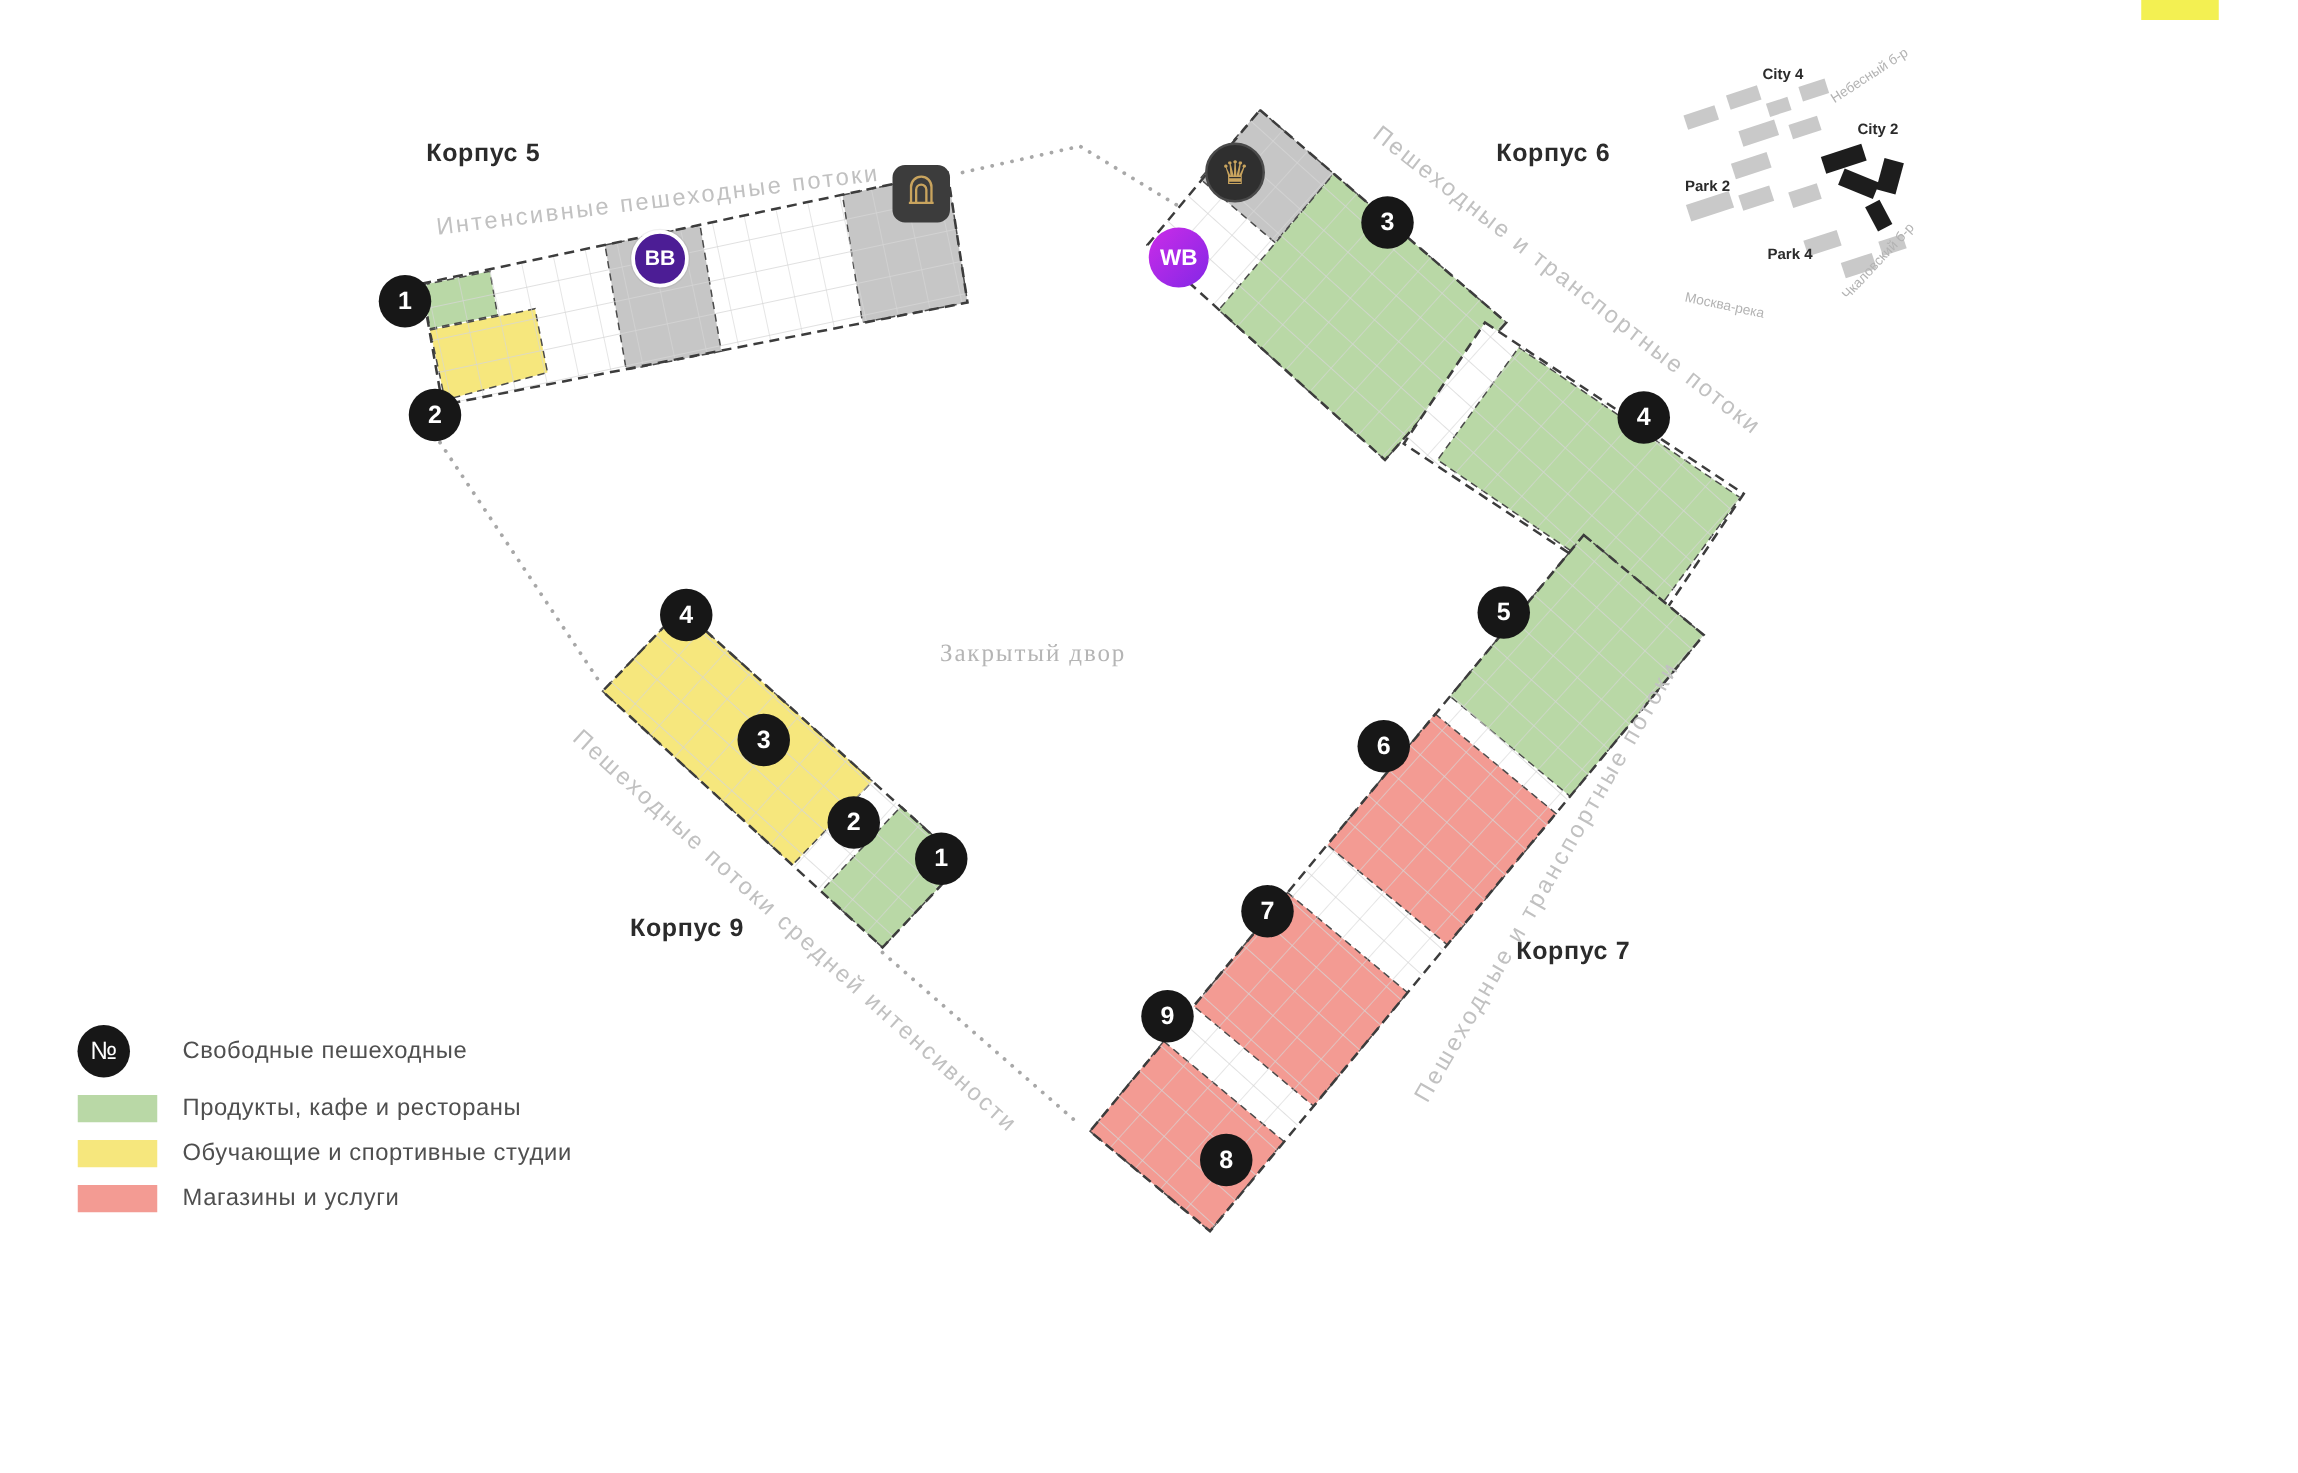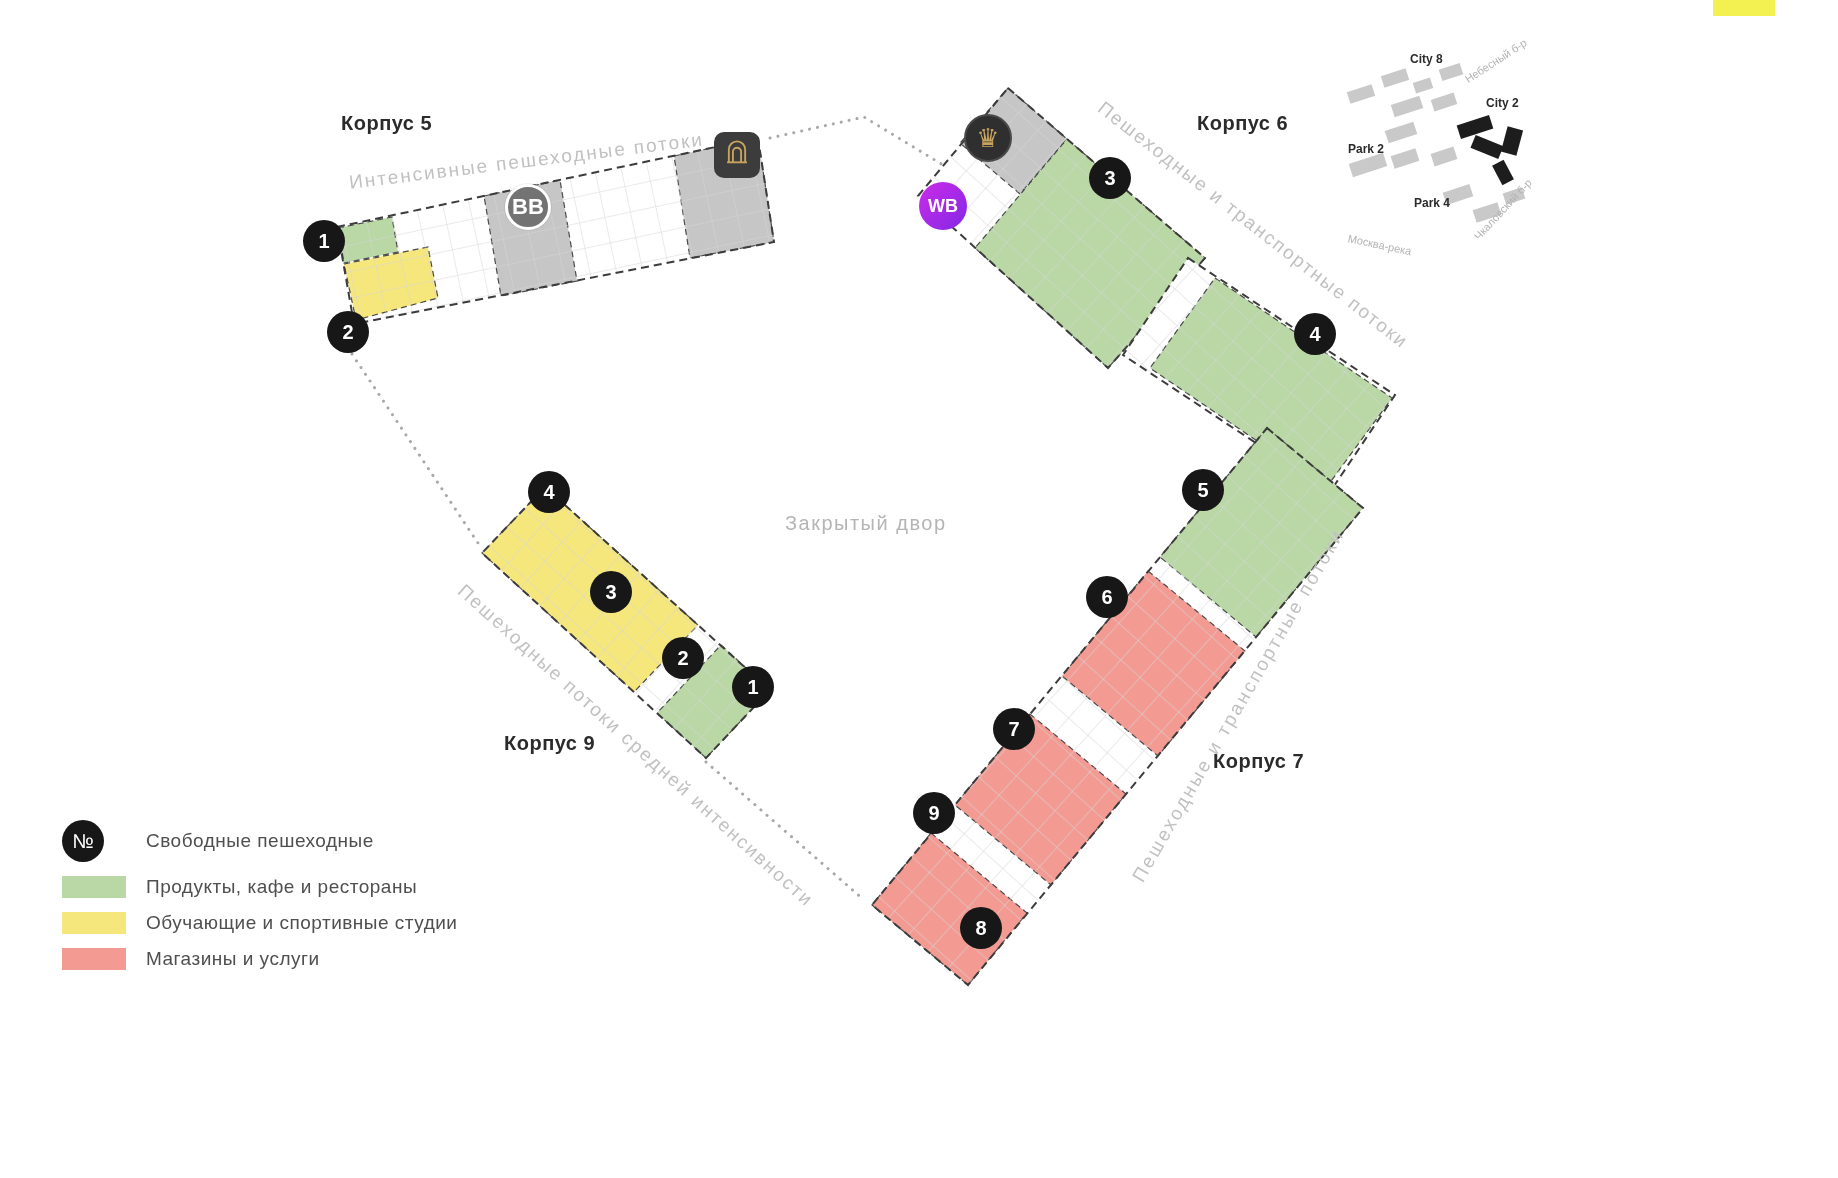--- a/index.html
+++ b/index.html
@@ -10,21 +10,21 @@
   .plan-svg { position:absolute; left:0; top:0; }
 
   .korpus-label { position:absolute; font-size:20px; font-weight:bold; color:#2b2b2b; letter-spacing:.5px; white-space:nowrap; }
   .flow-label { position:absolute; font-size:19px; color:#c1c1c1; letter-spacing:2px; white-space:nowrap; transform-origin:0 0; }
   .courtyard-label { position:absolute; font-size:20px; color:#b5b5b5; letter-spacing:1.5px; white-space:nowrap; }
 
   .marker { position:absolute; width:42px; height:42px; border-radius:50%; background:#171717; color:#fff;
             display:flex; align-items:center; justify-content:center; font-size:20px; font-weight:bold; cursor:pointer; }
 
   .badge { position:absolute; display:flex; align-items:center; justify-content:center; color:#fff; font-weight:bold; cursor:pointer; }
-  .badge-bb { width:46px; height:46px; border-radius:50%; background:#737373; border:3px solid #fff; font-size:22px;
+  .badge-bb { width:46px; height:46px; border-radius:50%; background:#4c1d95; border:3px solid #fff; font-size:17px;
               box-shadow:0 0 0 1px rgba(0,0,0,.06); }
   .badge-wb { width:48px; height:48px; border-radius:50%; background:linear-gradient(135deg,#cb2ce8,#8327e6); font-size:18px; }
   .badge-square { width:46px; height:46px; border-radius:10px; background:#3c3c3c; }
   .badge-emblem { width:48px; height:48px; border-radius:50%; background:#2f2f2f; border:2px solid #4a4a4a;
                   color:#c9a45e; font-size:26px; font-weight:normal; }
 
   .legend { position:absolute; left:62px; top:820px; display:grid; grid-template-columns:84px auto;
             grid-template-rows:42px 22px 22px 22px; row-gap:14px; align-items:center; }
   .legend-num { width:42px; height:42px; border-radius:50%; background:#171717; color:#fff; font-size:20px;
                 display:flex; align-items:center; justify-content:center; }
@@ -100,21 +100,21 @@
       <polygon points="1267,428 1363,508 968,985 872,905" fill="url(#roomsB)"></polygon>
       <polygon points="1267,428 1363,508 968,985 872,905" fill="none" stroke="#3c3c3c" stroke-width="2" stroke-dasharray="8 5"></polygon>
     </g>
   </svg>
 
   <div class="korpus-label" style="left:341px; top:112px;">Корпус 5</div>
   <div class="korpus-label" style="left:1197px; top:112px;">Корпус 6</div>
   <div class="korpus-label" style="left:1213px; top:750px;">Корпус 7</div>
   <div class="korpus-label" style="left:504px; top:732px;">Корпус 9</div>
 
-  <div class="courtyard-label" style="left:785px; top:512px;">Закрытый двор</div>
+  <div class="courtyard-label" style="left:752px; top:512px;font-family:Liberation Serif, serif;">Закрытый двор</div>
 
   <div class="flow-label" style="left:348px; top:172px; transform:rotate(-7deg);">Интенсивные пешеходные потоки</div>
   <div class="flow-label" style="left:1107px; top:97px; transform:rotate(38deg);">Пешеходные и транспортные потоки</div>
   <div class="flow-label" style="left:1128px; top:875px; transform:rotate(-60deg); letter-spacing:2.5px;">Пешеходные и транспортные потоки</div>
   <div class="flow-label" style="left:468px; top:580px; transform:rotate(42deg);">Пешеходные потоки средней интенсивности</div>
 
   <div class="marker" style="left:303px; top:220px;">1</div>
   <div class="marker" style="left:327px; top:311px;">2</div>
   <div class="marker" style="left:1089px; top:157px;">3</div>
   <div class="marker" style="left:1294px; top:313px;">4</div>
@@ -176,21 +176,21 @@
     <div class="mm-rect mm-gray" style="left:92px; top:114px; width:24px; height:13px; transform:rotate(-18deg);"></div>
     <div class="mm-rect mm-gray" style="left:104px; top:152px; width:28px; height:13px; transform:rotate(-18deg);"></div>
     <div class="mm-rect mm-gray" style="left:134px; top:170px; width:26px; height:13px; transform:rotate(-18deg);"></div>
     <div class="mm-rect mm-gray" style="left:164px; top:154px; width:20px; height:12px; transform:rotate(-18deg);"></div>
 
     <div class="mm-rect mm-black" style="left:118px; top:84px; width:34px; height:14px; transform:rotate(-18deg);"></div>
     <div class="mm-rect mm-black" style="left:132px; top:104px; width:30px; height:14px; transform:rotate(22deg);"></div>
     <div class="mm-rect mm-black" style="left:164px; top:92px; width:16px; height:26px; transform:rotate(15deg);"></div>
     <div class="mm-rect mm-black" style="left:152px; top:130px; width:22px; height:13px; transform:rotate(62deg);"></div>
 
-    <div class="mm-label" style="left:70px; top:16px;">City 8</div>
+    <div class="mm-label" style="left:70px; top:16px;">City 4</div>
     <div class="mm-label" style="left:146px; top:60px;">City 2</div>
     <div class="mm-label" style="left:8px; top:106px;">Park 2</div>
     <div class="mm-label" style="left:74px; top:160px;">Park 4</div>
 
     <div class="mm-street" style="left:126px; top:38px; transform:rotate(-33deg);">Небесный б-р</div>
     <div class="mm-street" style="left:136px; top:196px; transform:rotate(-47deg);">Чкаловский б-р</div>
     <div class="mm-street" style="left:8px; top:196px; transform:rotate(12deg);">Москва-река</div>
   </div>
 
   <div class="top-yellow"></div>

